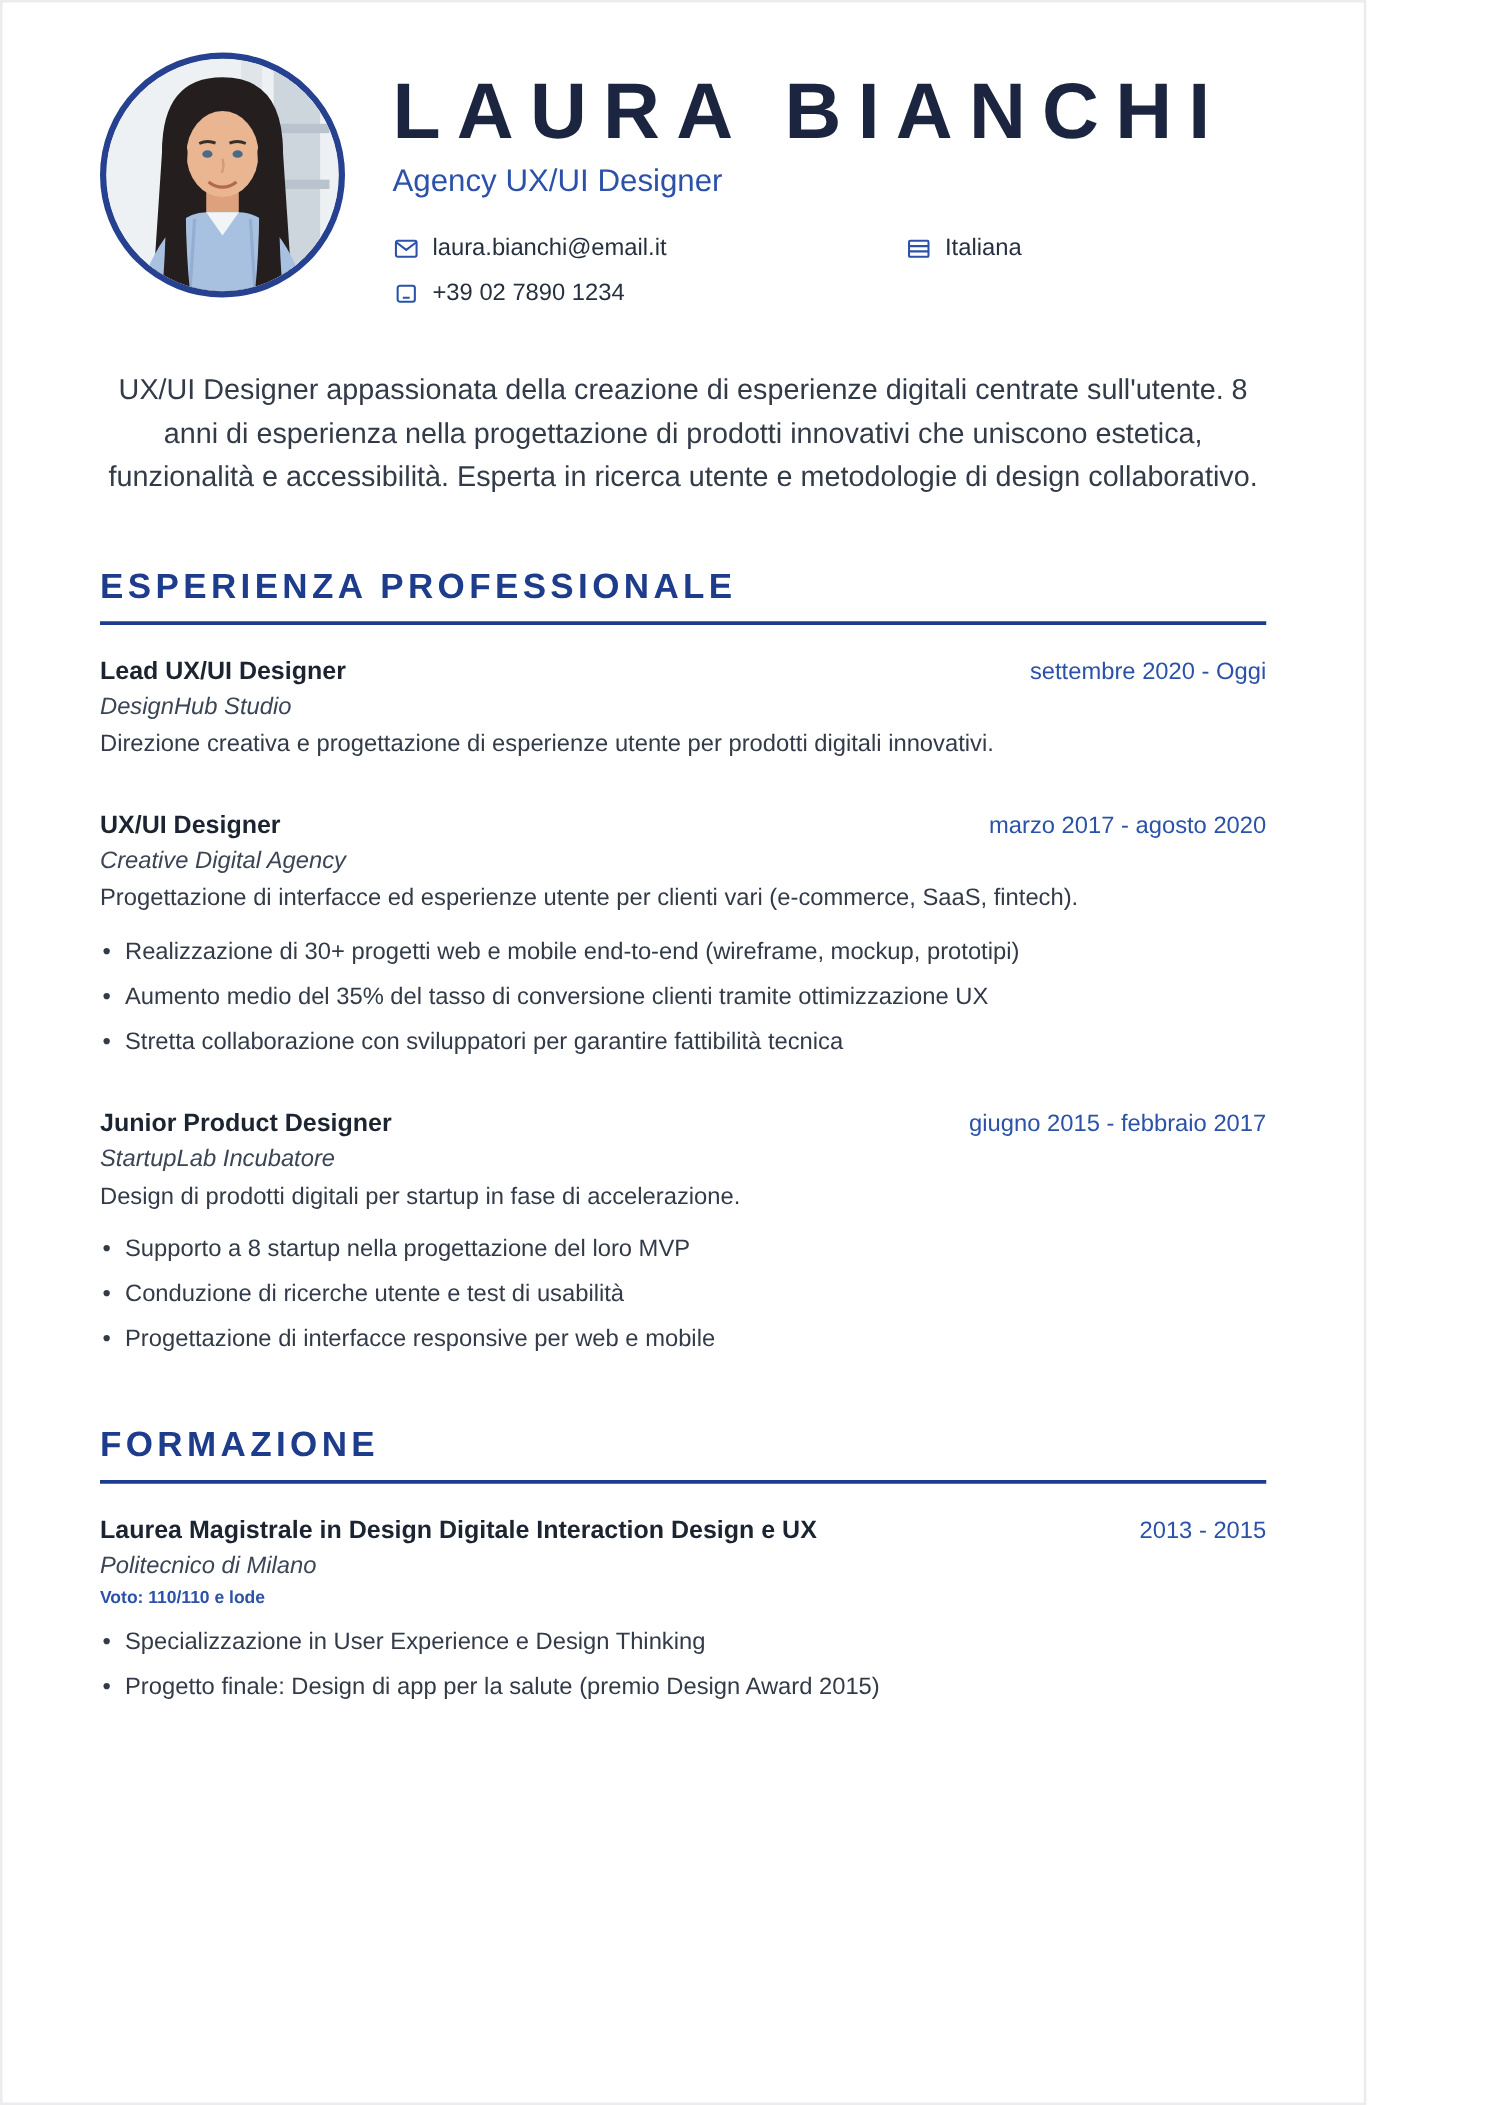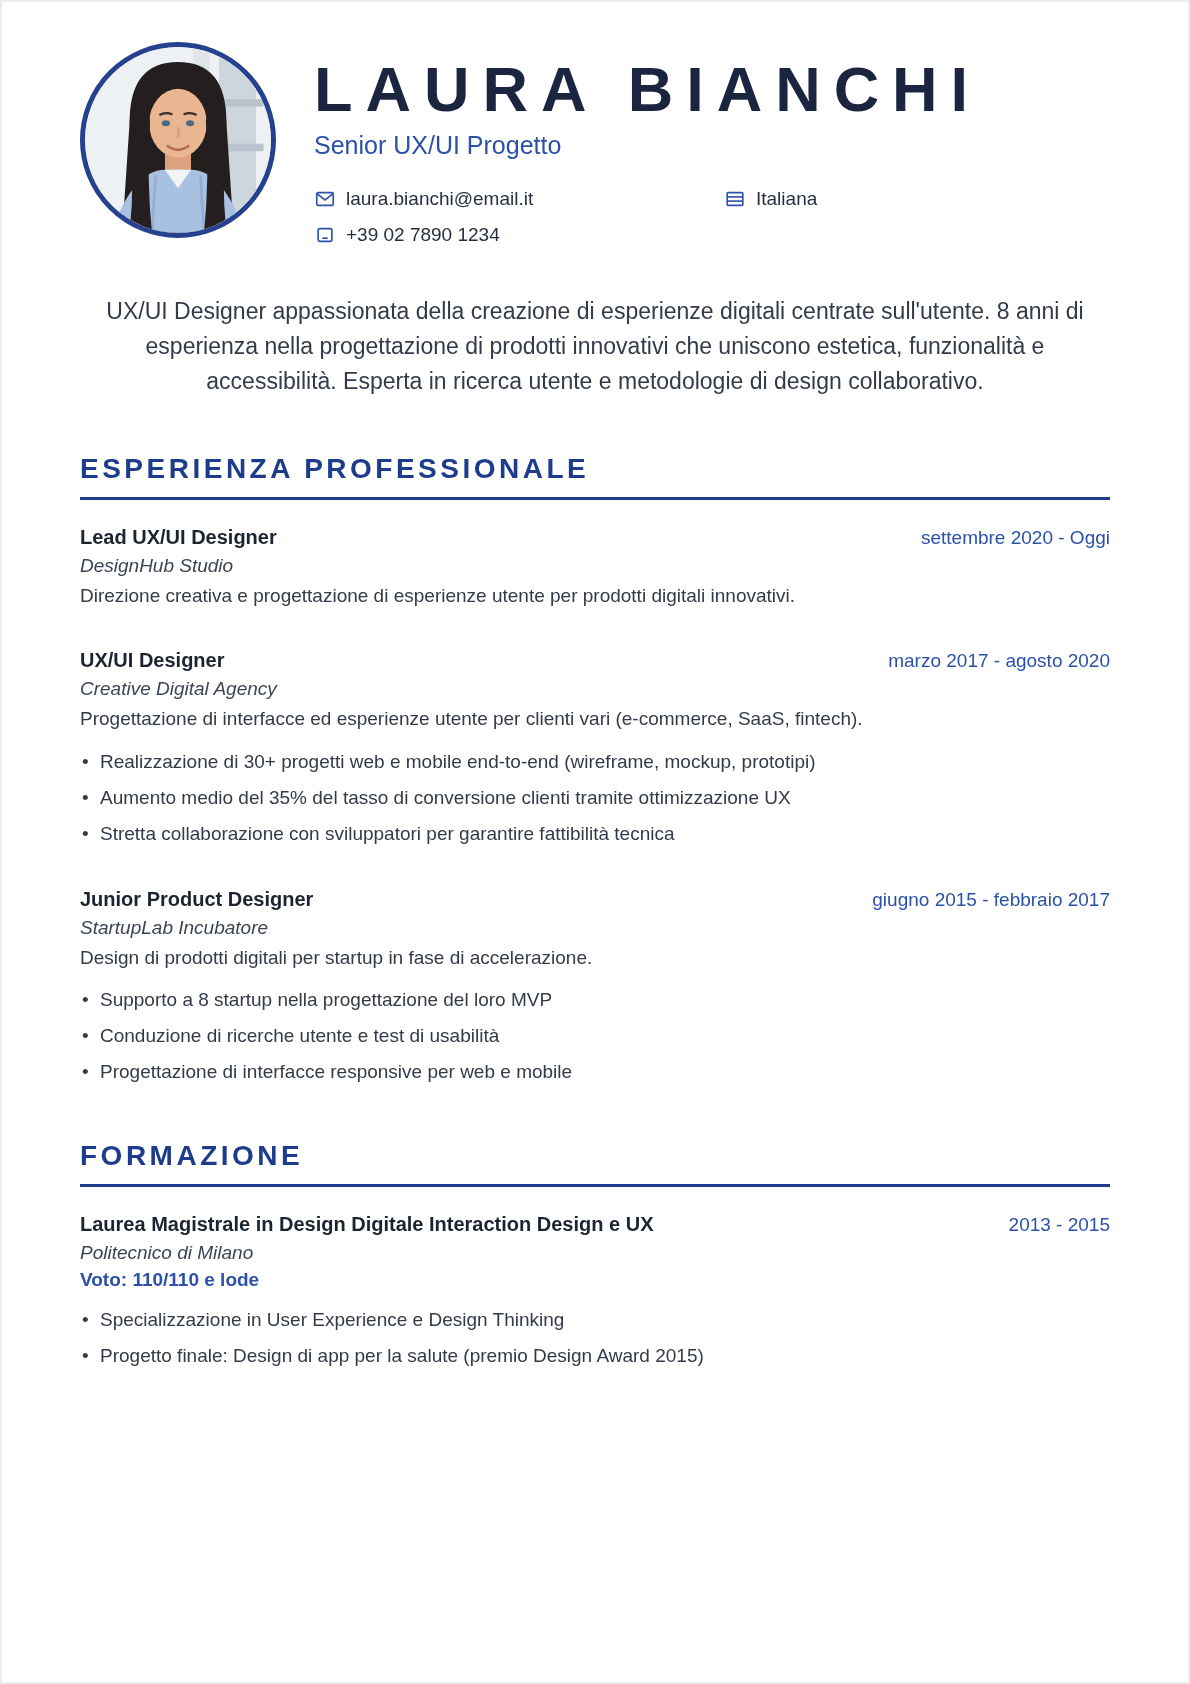--- a/index.html
+++ b/index.html
@@ -5,21 +5,21 @@
   * { margin: 0; padding: 0; box-sizing: border-box; }
   html, body { background: #ffffff; }
   body {
     width: 1190px;
     height: 1684px;
     font-family: "Liberation Sans", "DejaVu Sans", sans-serif;
     color: #323a47;
     position: relative;
   }
   .page {
-    width: 1190px;
+    width: 1093px;
     height: 1684px;
     background: #ffffff;
     border: 2px solid #ececee;
     padding: 38px 78px 40px 78px;
     overflow: hidden;
   }
 
   
   .header { display: flex; align-items: flex-start; }
   .photo-ring {
@@ -103,21 +103,21 @@
     white-space: nowrap;
   }
   .entry-org {
     margin-top: 6px;
     font-size: 19px;
     font-style: italic;
     color: #3c4555;
   }
   .entry-grade {
     margin-top: 5px;
-    font-size: 19px;
+    font-size: 14px;
     font-weight: 600;
     color: #2b52a8;
   }
   .entry-desc {
     margin-top: 5px;
     font-size: 19px;
     color: #333b49;
     line-height: 1.45;
   }
   .bullets { margin-top: 16px; list-style: none; }
@@ -179,21 +179,21 @@
           <path d="M30 74 L26 100 M38 69 L36 100 M62 69 L64 100 M70 74 L74 100" stroke="#93aed2" stroke-width="1.4" fill="none"></path>
 
           <path d="M24 40 Q27 70 24 100 L36 100 Q33 70 35 40 Q33 26 29 28 Q24 32 24 40 Z" fill="#241f1e"></path>
           <path d="M76 40 Q73 70 76 100 L64 100 Q67 70 65 40 Q67 26 71 28 Q76 32 76 40 Z" fill="#241f1e"></path>
         </g>
       </svg>
     </div>
 
     <div class="head-main">
       <h1 class="person-name">LAURA BIANCHI</h1>
-      <div class="person-title">Senior UX/UI Progetto</div>
+      <div class="person-title">Agency UX/UI Designer</div>
 
       <div class="contact-grid">
         <div class="contact-item">
           <span class="cicon">
             <svg viewBox="0 0 24 24">
                 <rect x="3" y="5" width="18" height="14" rx="1.5"></rect>
                 <path d="M3.5 6.5 L12 13 L20.5 6.5"></path>
               </svg>
           </span>
           <span>laura.bianchi@email.it</span>

